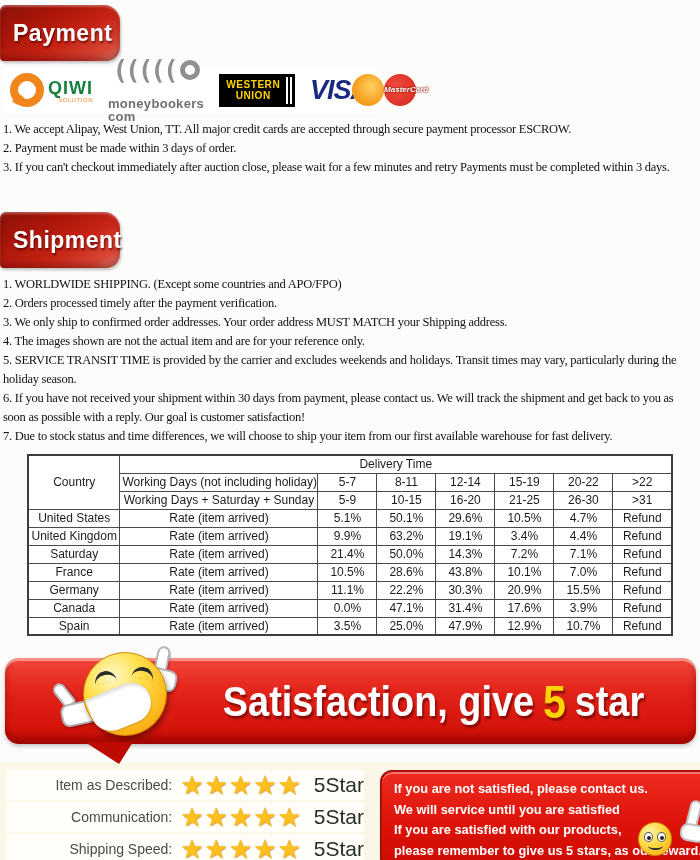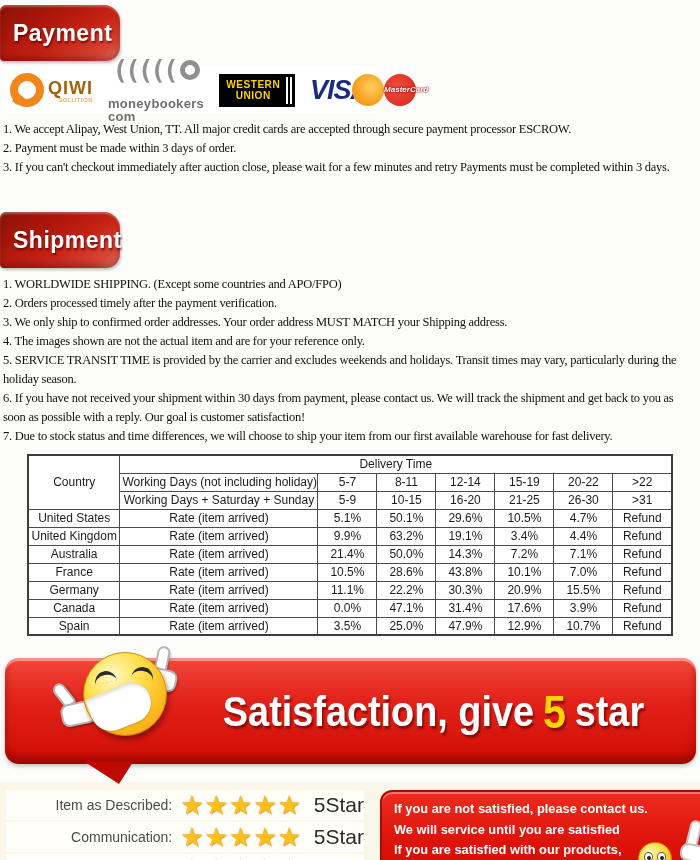--- a/index.html
+++ b/index.html
@@ -33,21 +33,21 @@
   .qiwi-ring {
     position:relative; width:34px; height:34px; border-radius:50%;
     border:8px solid #f0861c; display:inline-block;
   }
   .qiwi-ring::after {
     content:""; position:absolute; left:-4px; bottom:-6px;
     width:10px; height:10px; background:#f0861c; border-radius:1px 6px 8px 1px;
     transform:rotate(35deg);
   }
   .qiwi-text { display:flex; flex-direction:column; line-height:1; padding-bottom:4px; }
-  .qiwi-name { color:#a16207; font-weight:bold; font-size:18px; letter-spacing:1px; }
+  .qiwi-name { color:#15803d; font-weight:bold; font-size:18px; letter-spacing:1px; }
   .qiwi-sub { color:#f0861c; font-size:6px; align-self:flex-end; letter-spacing:.5px; }
 
   .mb { display:flex; flex-direction:column; align-items:center; line-height:1; }
   .mb-arcs { display:flex; align-items:center; }
   .mb-arcs b { color:#8f8f8f; font-size:26px; font-weight:bold; letter-spacing:-3px; font-family:"DejaVu Sans Mono",monospace; }
   .mb-ring { width:20px; height:20px; border:5px solid #8f8f8f; border-radius:50%; margin-left:4px; }
   .mb-label { color:#6f6f6f; font-size:13px; font-weight:bold; margin-top:14px; letter-spacing:.3px; }
 
   .wu {
     background:#000; width:76px; height:33px; display:flex; align-items:center;
@@ -88,21 +88,21 @@
     font-size:12px; color:#1c1c1c; table-layout:fixed;
   }
   table.delivery td {
     border:1px solid #4a4a4a; text-align:center; height:18px; padding:0 2px;
     overflow:hidden; white-space:nowrap;
   }
   td.country-name { font-size:12px; }
 
   
   .sat-banner {
-    position:relative; margin:22px 4px 0 5px; height:106px;
+    position:relative; margin:22px 4px 0 5px; height:86px;
     background:linear-gradient(180deg,#f4473a 0%,#e2231a 40%,#cf0d04 100%);
     border-radius:14px;
     box-shadow:inset 0 3px 0 rgba(255,255,255,.4), inset 0 -7px 9px rgba(110,0,0,.5), 0 2px 4px rgba(0,0,0,.25);
     z-index:3;
   }
   .sat-banner .tail {
     position:absolute; left:80px; bottom:-20px; width:0; height:0;
     border-style:solid; border-width:22px 14px 0 34px;
     border-color:#bd0b02 transparent transparent transparent;
   }
@@ -272,21 +272,21 @@
     <td class="country-name">United Kingdom</td>
     <td>Rate (item arrived)</td>
     <td>9.9%</td>
     <td>63.2%</td>
     <td>19.1%</td>
     <td>3.4%</td>
     <td>4.4%</td>
     <td>Refund</td>
   </tr>
   <tr>
-    <td class="country-name">Australia</td>
+    <td class="country-name">Saturday</td>
     <td>Rate (item arrived)</td>
     <td>21.4%</td>
     <td>50.0%</td>
     <td>14.3%</td>
     <td>7.2%</td>
     <td>7.1%</td>
     <td>Refund</td>
   </tr>
   <tr>
     <td class="country-name">France</td>

